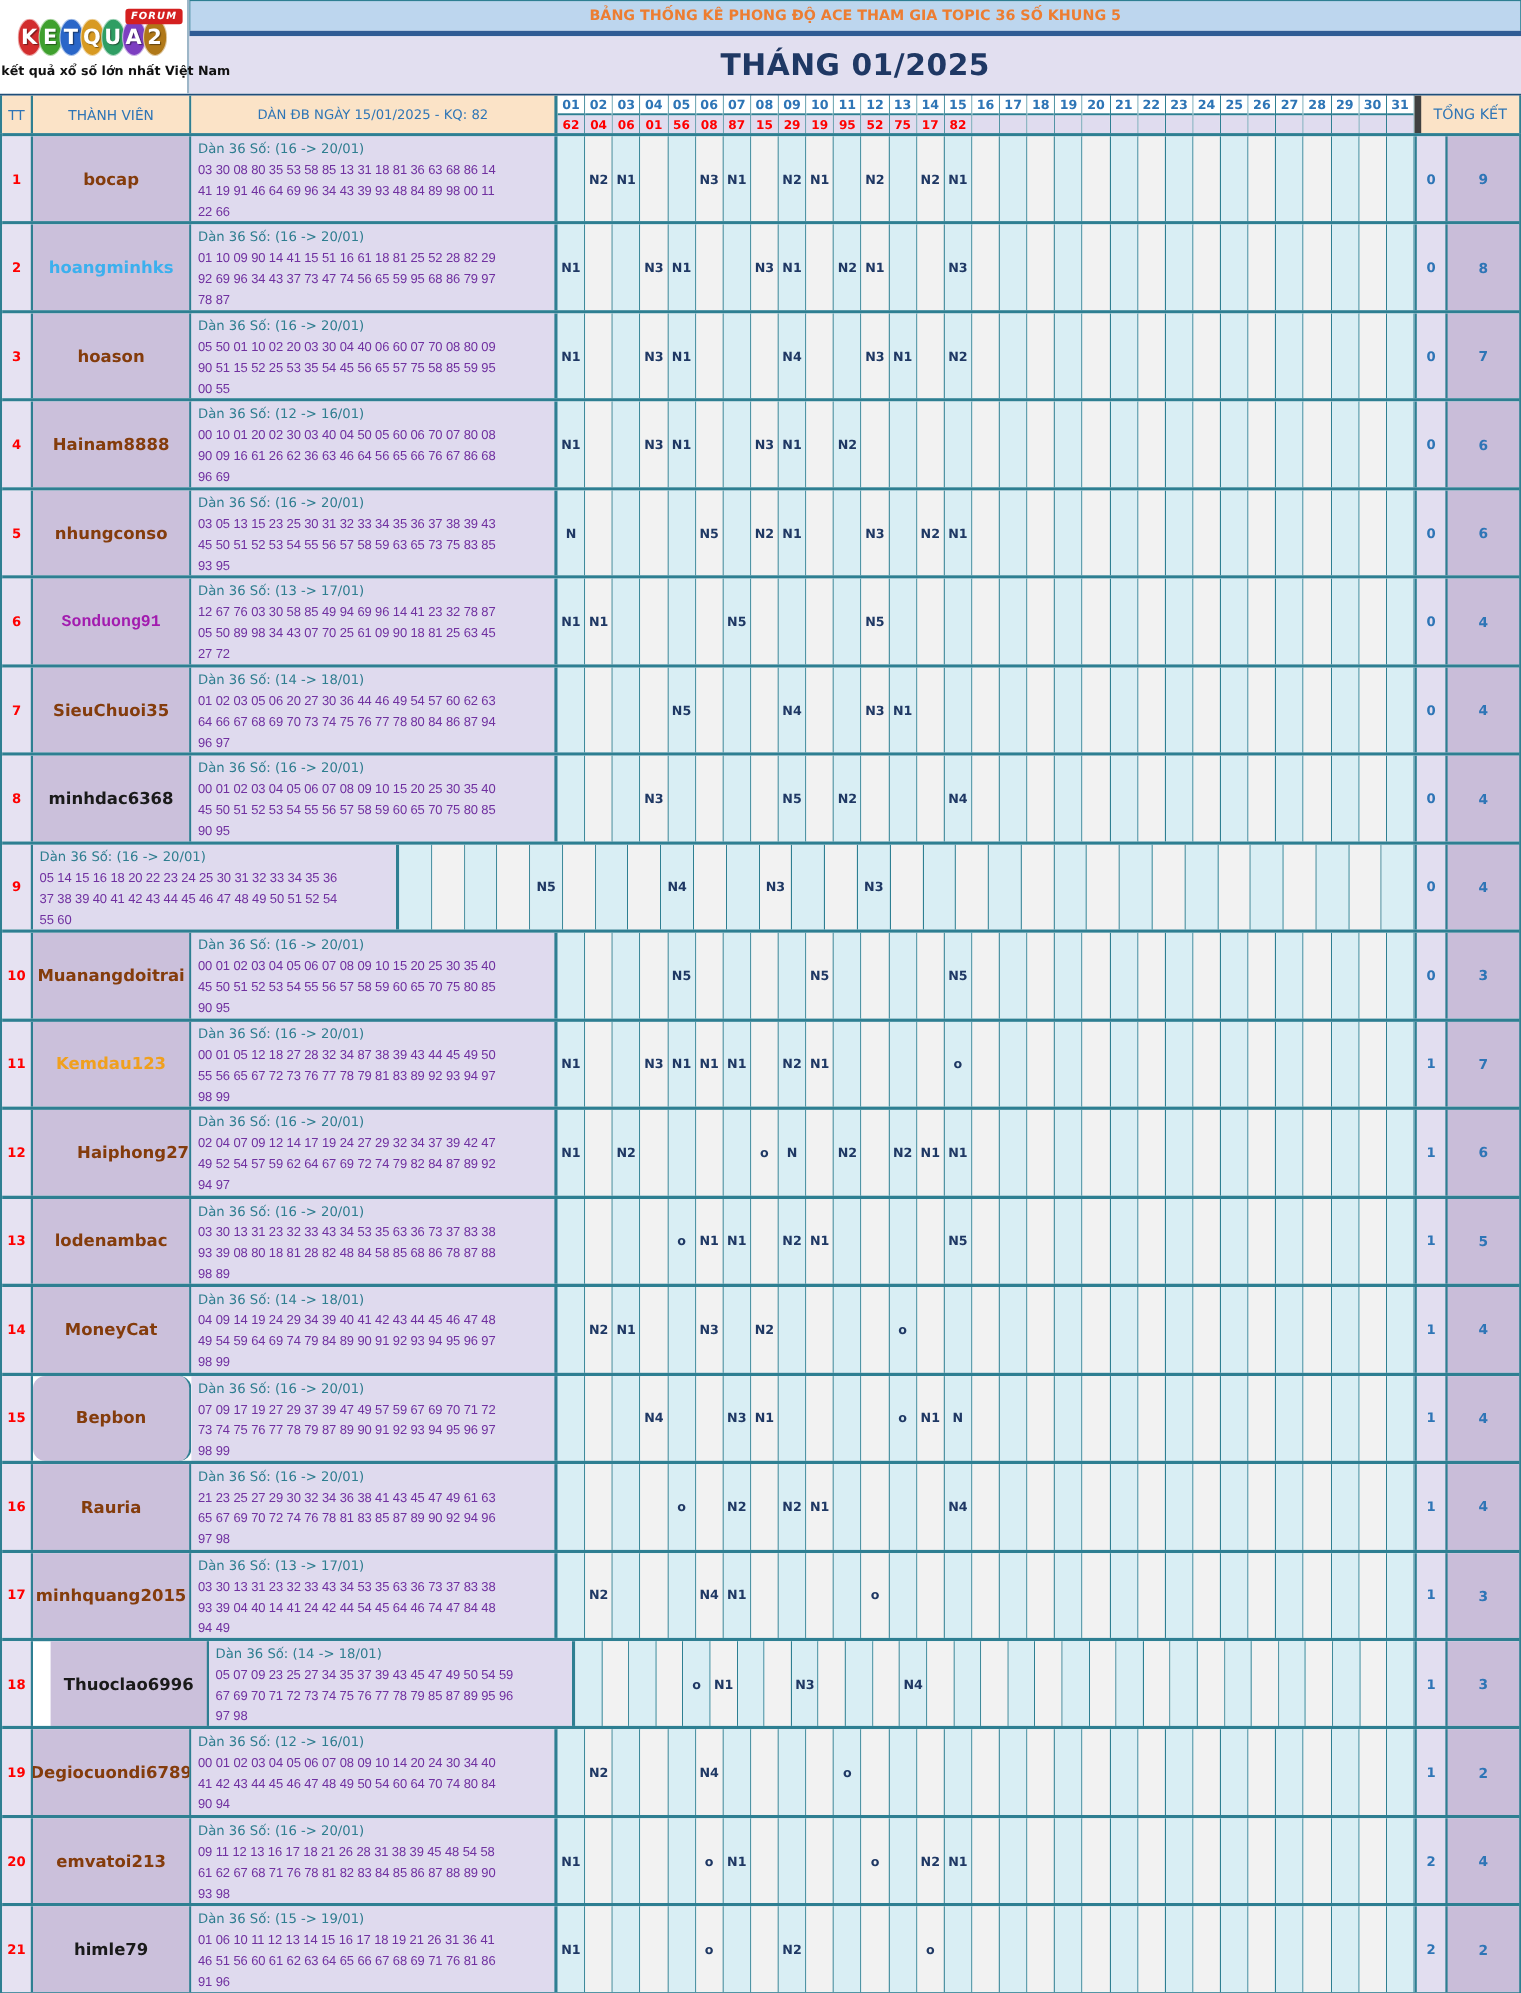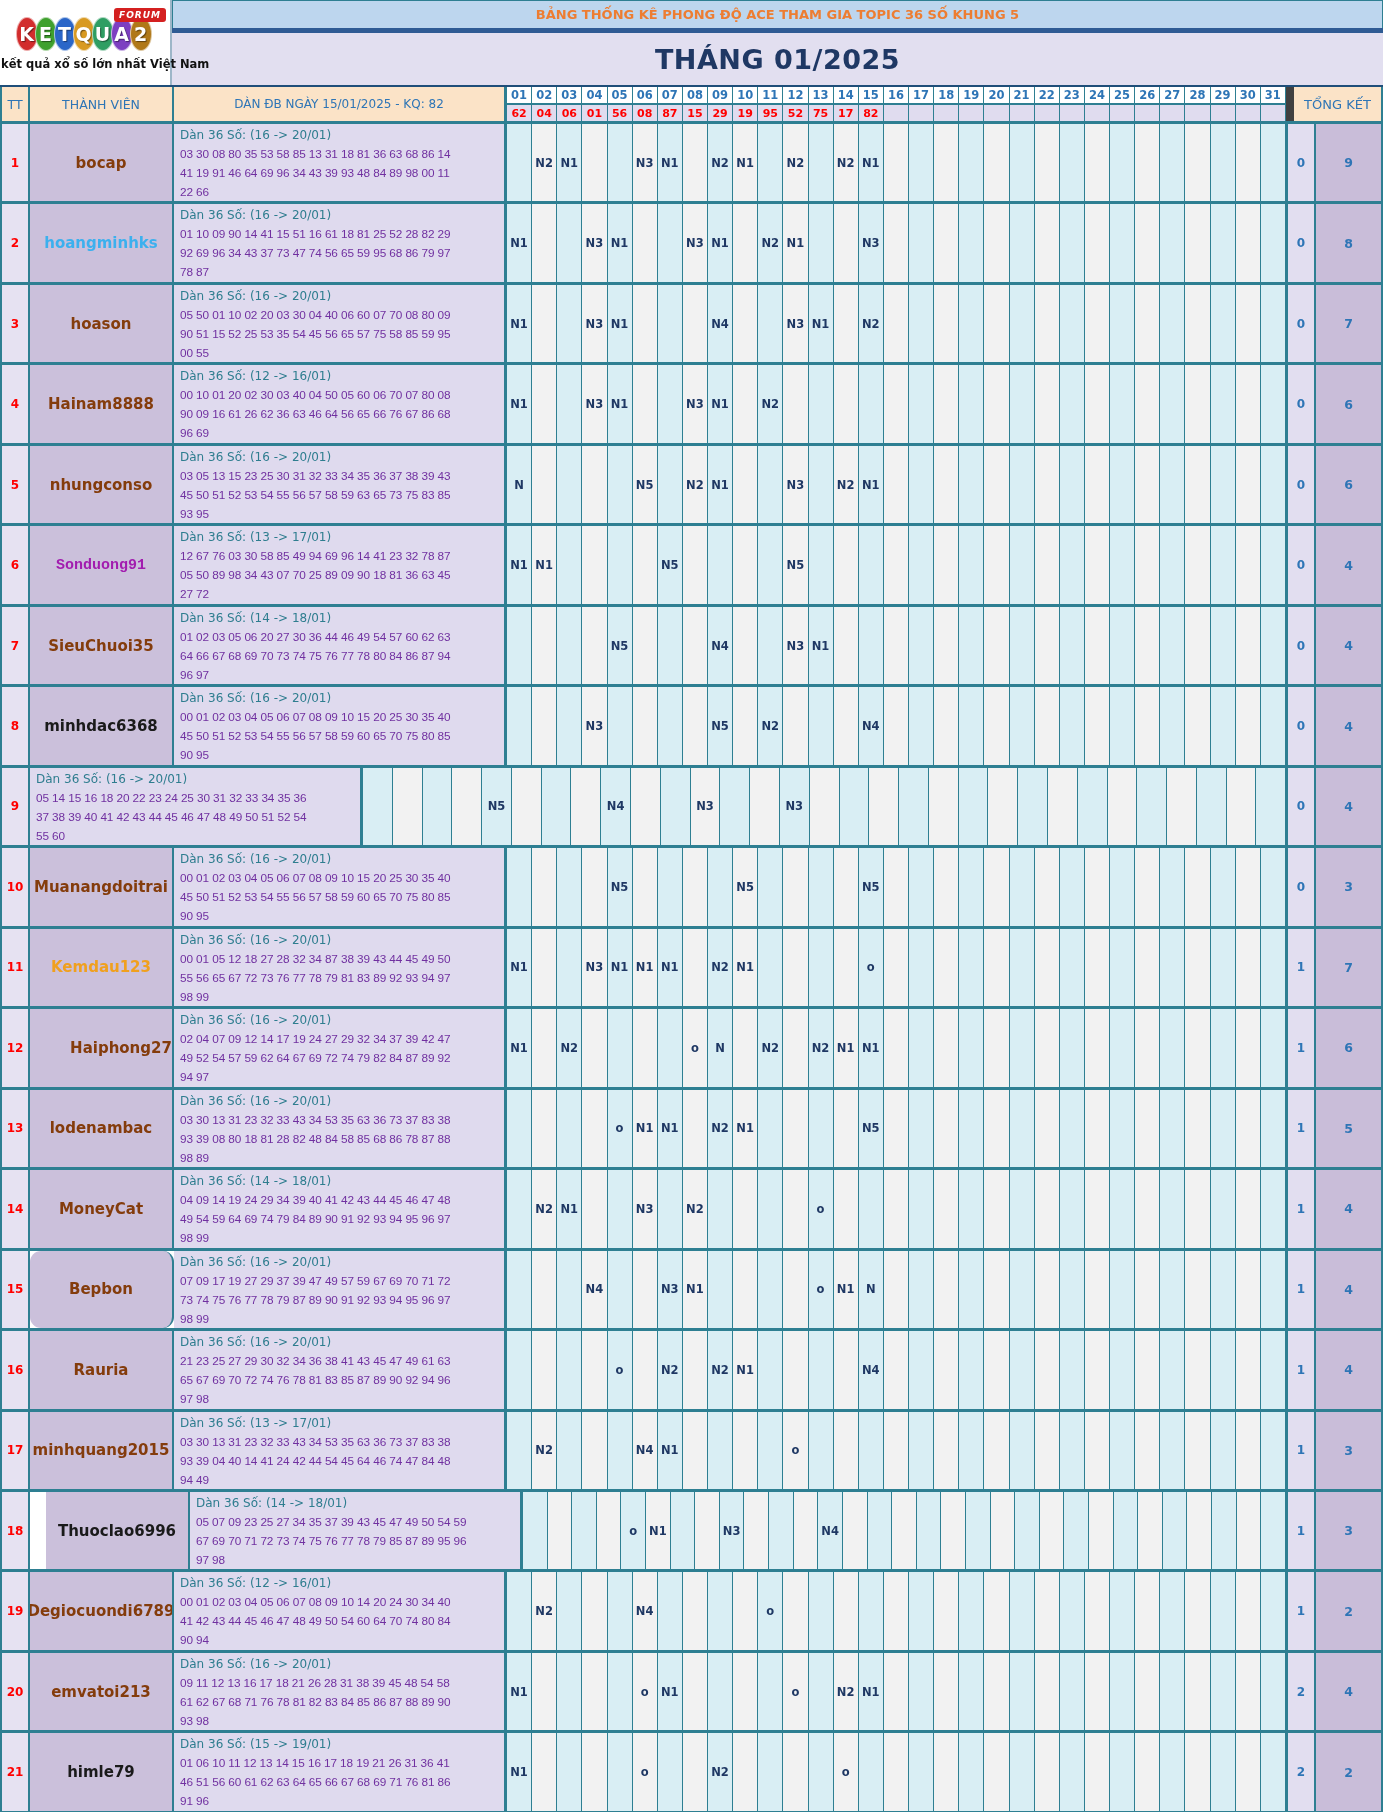--- a/index.html
+++ b/index.html
@@ -33,21 +33,21 @@
         display:flex;align-items:center;justify-content:center;}
   .h-tt{width:28px;border-right:2px solid #2e7f92;}
   .h-name{width:144px;border-right:2px solid #2e7f92;}
   .h-dan{width:333px;border-right:3px solid #2e7f92;font-size:12px;}
   .h-days{flex:1;display:flex;}
   .day-h{flex:1;display:flex;flex-direction:column;border-right:1px solid #2e7f92;}
   .day-num{height:18px;background:#ffffff;color:#2e75b6;font-weight:bold;font-size:11.5px;
         display:flex;align-items:center;justify-content:center;border-bottom:2px solid #2e7f92;}
   .day-kq{flex:1;background:#e0dcef;color:#ff0000;font-weight:bold;font-size:11px;
         display:flex;align-items:center;justify-content:center;}
-  .h-total{width:95px;border-left:8px solid #404040;font-size:13px;}
+  .h-total{width:95px;border-left:6px solid #404040;font-size:13px;}
 
   .tbody{display:flex;flex-direction:column;height:1693px;border-left:2px solid #2e7f92;
         border-right:2px solid #2e7f92;border-bottom:3px solid #2e7f92;}
   .brow{flex:1;display:flex;border-top:3px solid #2e7f92;min-height:0;}
   .c-tt{width:28px;background:#e6e2f2;color:#ff0000;font-weight:bold;font-size:12px;
         display:flex;align-items:center;justify-content:center;border-right:2px solid #2e7f92;}
   .c-name{width:144px;background:#cbc0db;font-weight:bold;font-size:15px;
         display:flex;align-items:center;justify-content:center;border-right:2px solid #2e7f92;
         text-align:center;overflow:hidden;}
   .c-dan{width:333px;background:#dfdaee;border-right:3px solid #2e7f92;padding:2px 4px 0 6px;overflow:hidden;}
@@ -447,21 +447,21 @@
           </div>
     <div class="c-to">0</div>
     <div class="c-tn">6</div>
   </div>
         <div class="brow">
     <div class="c-tt">6</div>
     <div class="c-name" style="color: #a21caf; font-family: Liberation Mono, monospace;">Sonduong91</div>
     <div class="c-dan">
       <div class="dan-title">Dàn 36 Số: (13 -&gt; 17/01)</div>
     <div class="dan-line">12 67 76 03 30 58 85 49 94 69 96 14 41 23 32 78 87</div>
-            <div class="dan-line">05 50 89 98 34 43 07 70 25 89 09 90 18 81 36 63 45</div>
+            <div class="dan-line">05 50 89 98 34 43 07 70 25 61 09 90 18 81 25 63 45</div>
             <div class="dan-line">27 72</div>
           </div>
     <div class="c-days">
             <div class="day-cell odd">N1</div>
             <div class="day-cell">N1</div>
             <div class="day-cell odd"></div>
             <div class="day-cell"></div>
             <div class="day-cell odd"></div>
             <div class="day-cell"></div>
             <div class="day-cell odd">N5</div>

